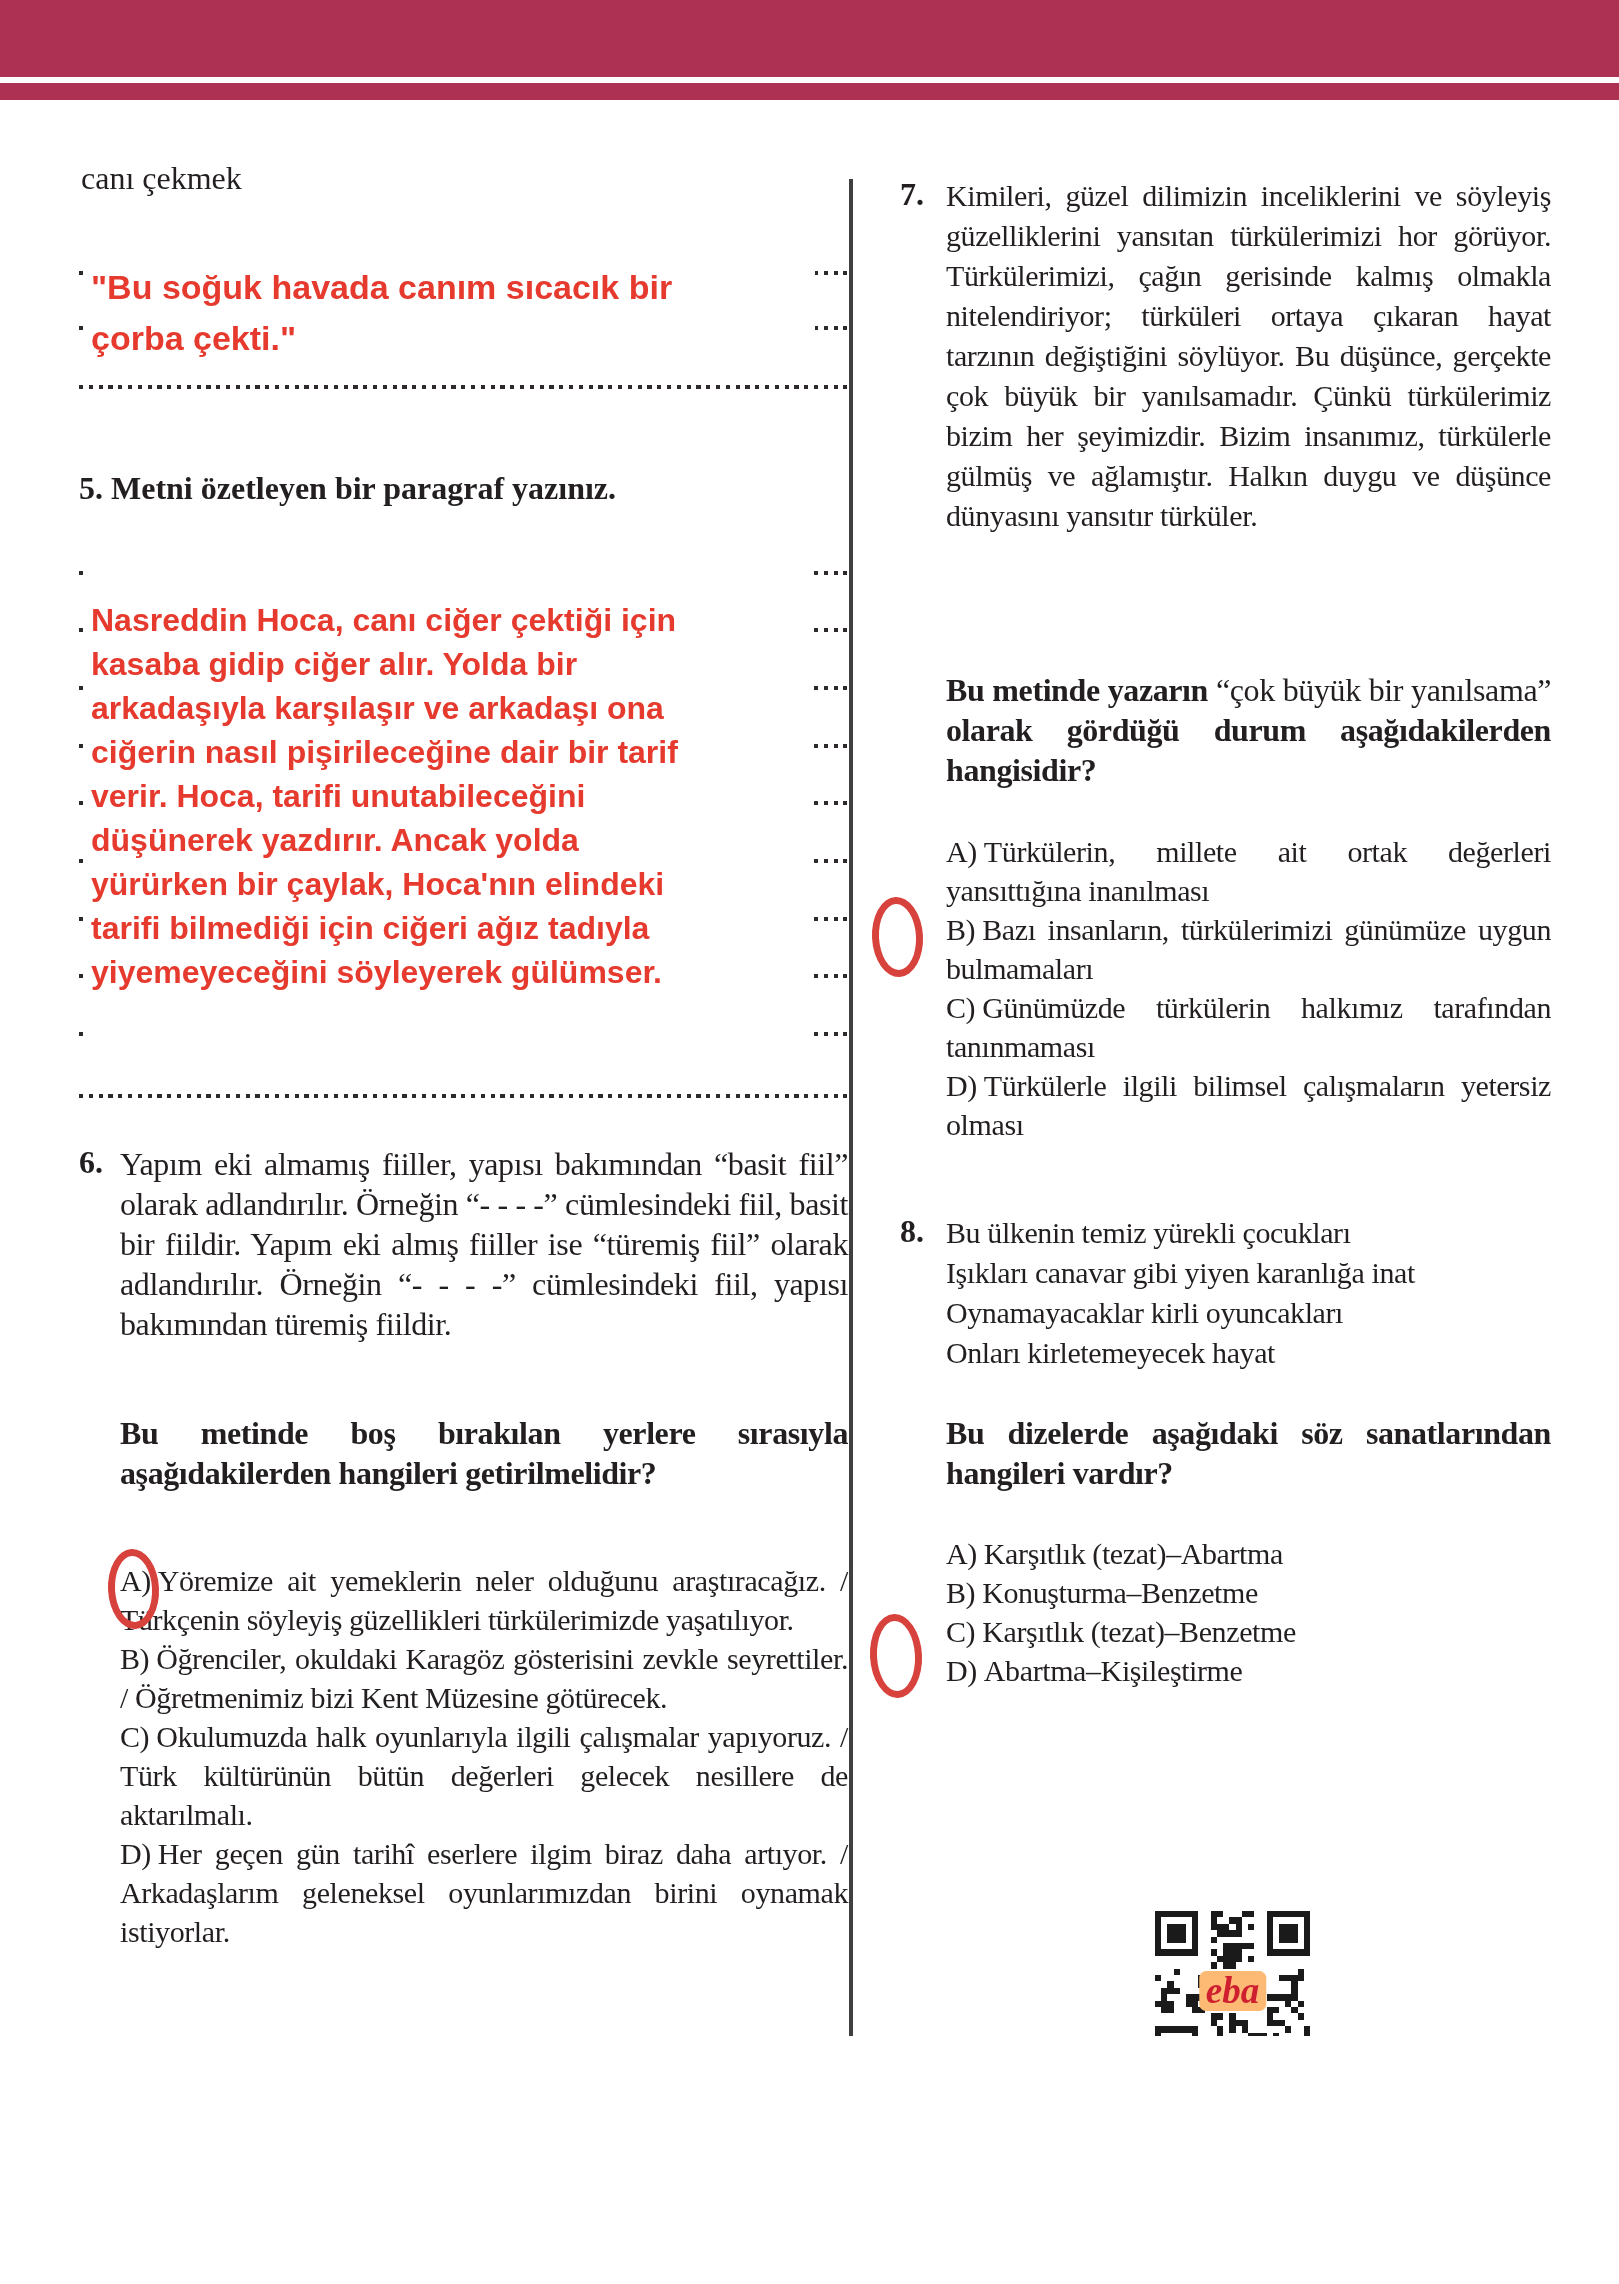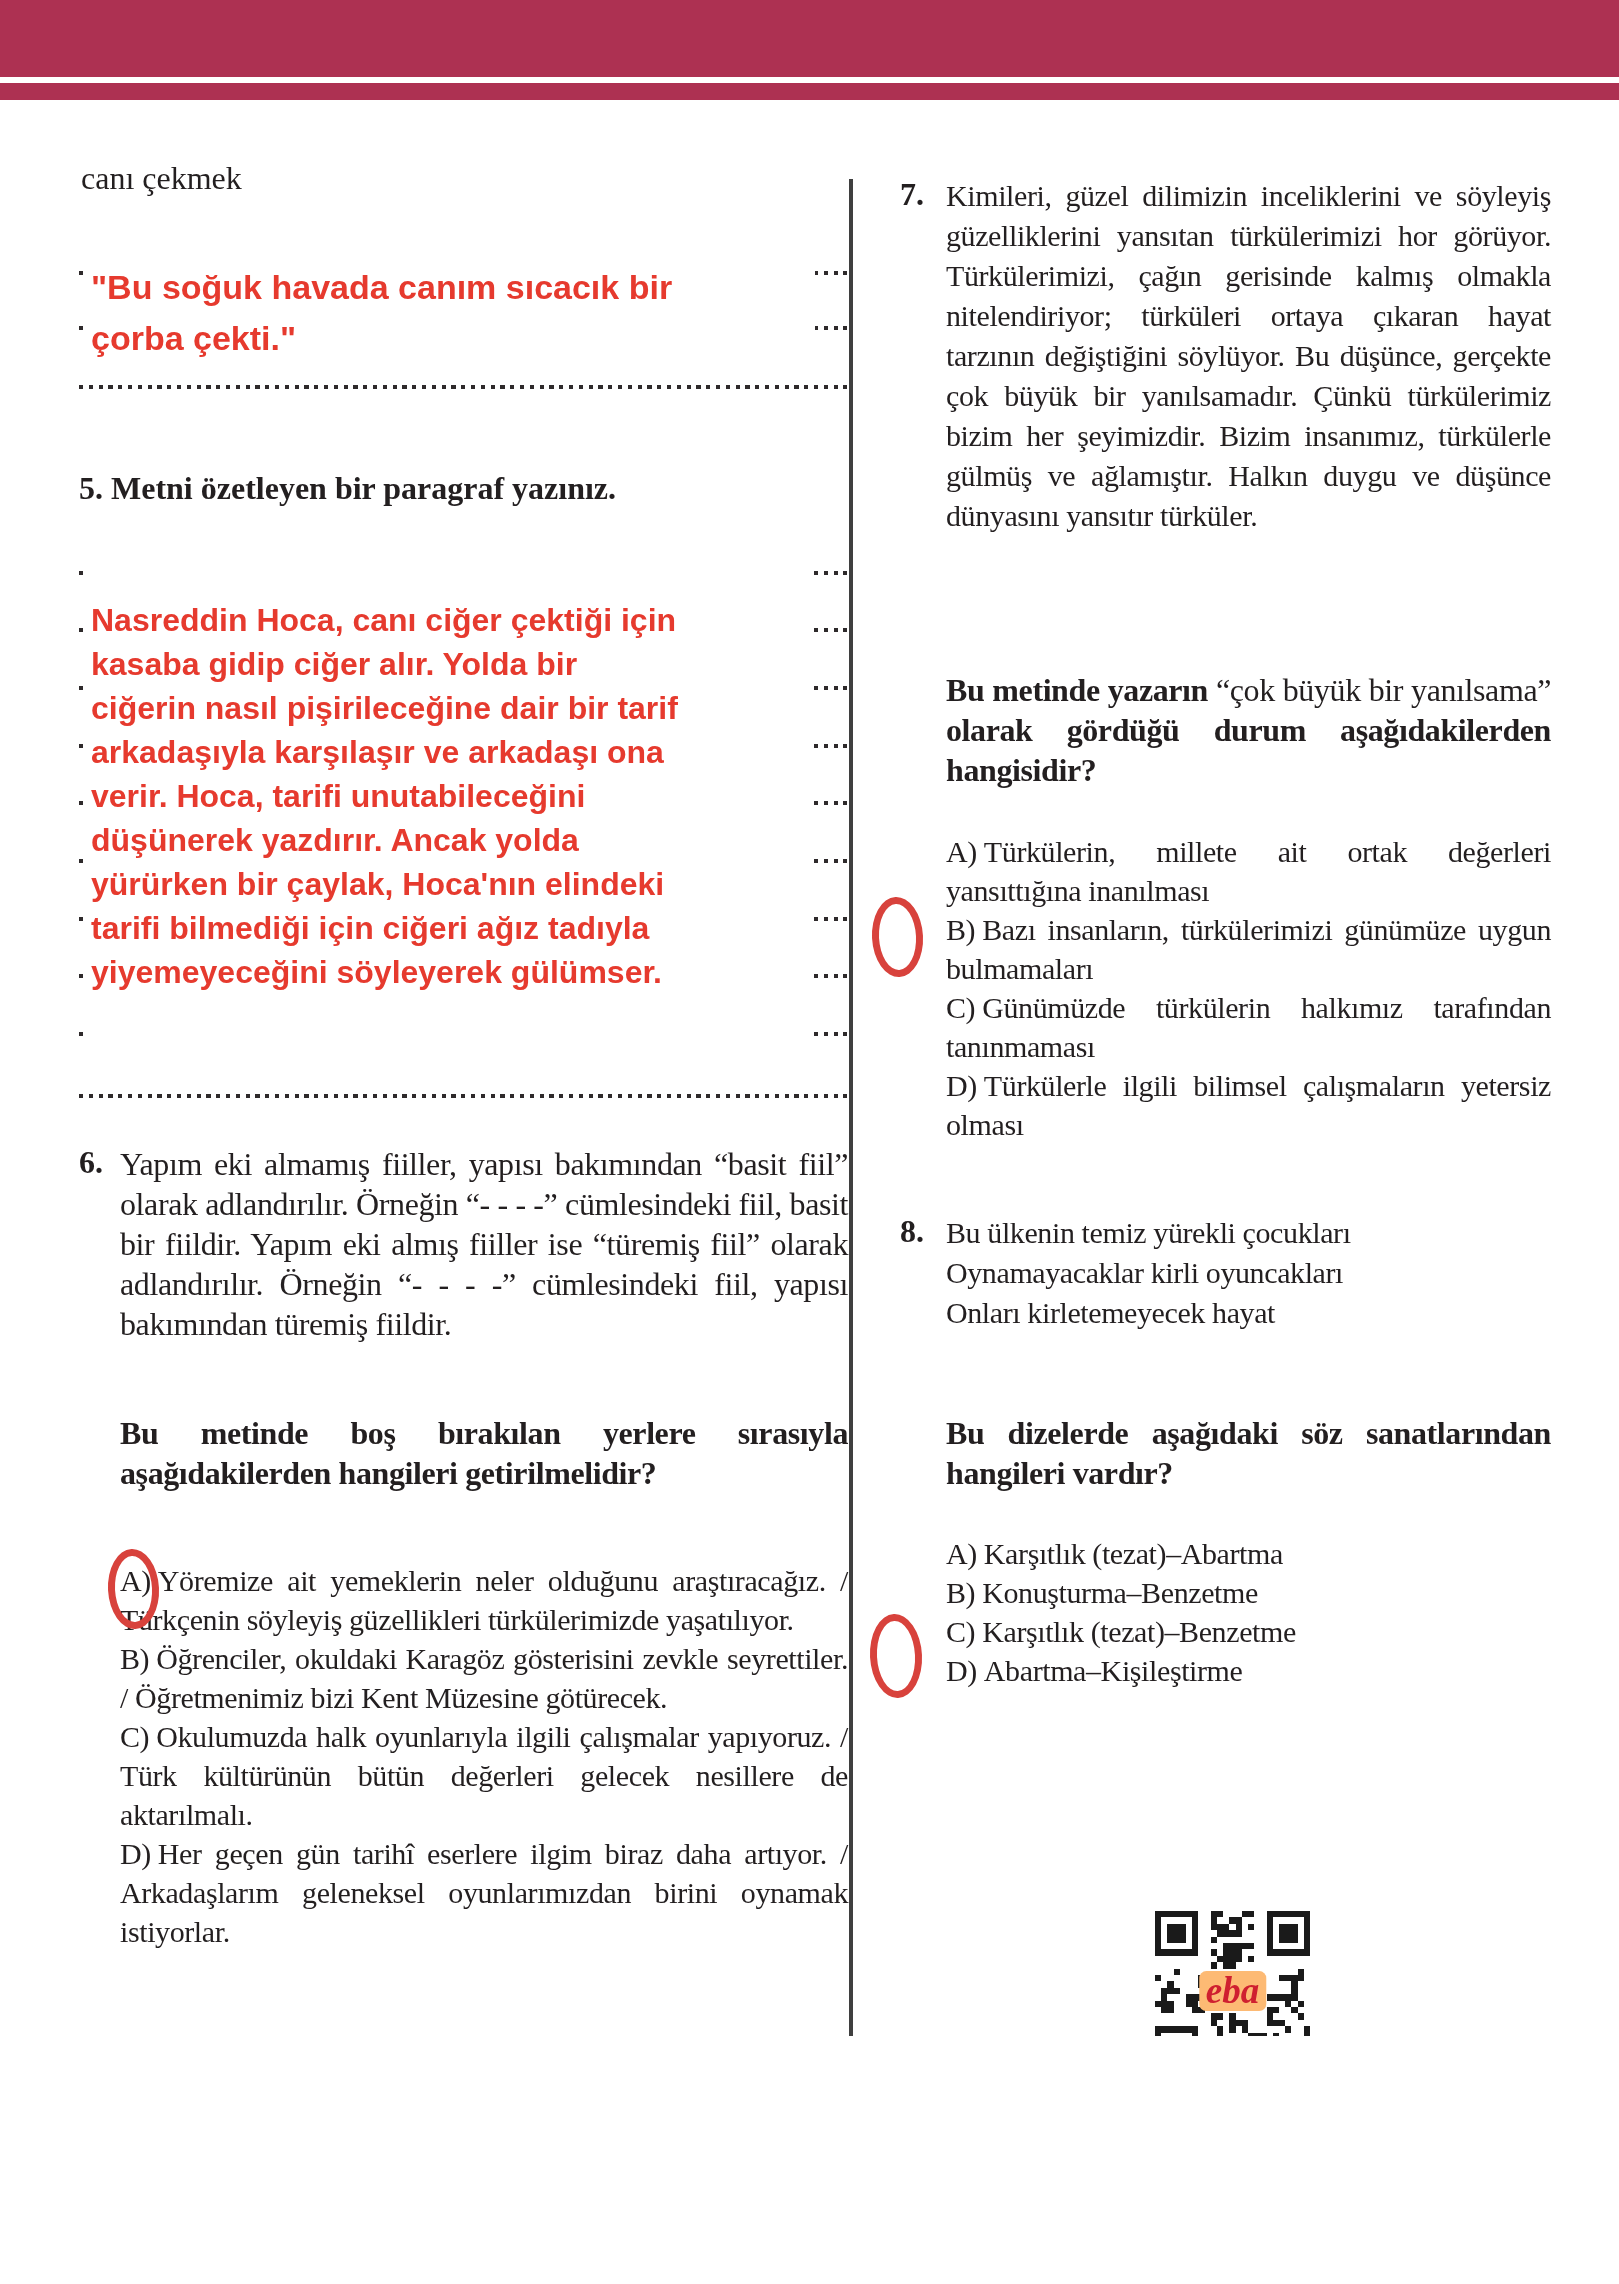--- a/index.html
+++ b/index.html
@@ -85,22 +85,22 @@
   <div class="hand ans1">
     <div>"Bu soğuk havada canım sıcacık bir</div>
     <div>çorba çekti."</div>
   </div>
 
   <div class="q5title">5. Metni özetleyen bir paragraf yazınız.</div>
 
   <div class="hand ans5">
     <div>Nasreddin Hoca, canı ciğer çektiği için</div>
     <div>kasaba gidip ciğer alır. Yolda bir</div>
+    <div>arkadaşıyla karşılaşır ve arkadaşı ona</div>
     <div>ciğerin nasıl pişirileceğine dair bir tarif</div>
-    <div>arkadaşıyla karşılaşır ve arkadaşı ona</div>
     <div>verir. Hoca, tarifi unutabileceğini</div>
     <div>düşünerek yazdırır. Ancak yolda</div>
     <div>yürürken bir çaylak, Hoca'nın elindeki</div>
     <div>tarifi bilmediği için ciğeri ağız tadıyla</div>
     <div>yiyemeyeceğini söyleyerek gülümser.</div>
   </div>
 
   <div class="qnum" style="left:79px;top:1144px">6.</div>
   <div class="para" style="left:120px;top:1144px;width:728px">Yapım eki almamış fiiller, yapısı bakımından “basit fiil” olarak adlandırılır. Örneğin “- - - -” cümlesindeki fiil, basit bir fiildir. Yapım eki almış fiiller ise “türemiş fiil” olarak adlandırılır. Örneğin “- - - -” cümlesindeki fiil, yapısı bakımından türemiş fiildir.</div>
   <div class="stem" style="left:120px;top:1413px;width:728px">Bu metinde boş bırakılan yerlere sırasıyla aşağıdakilerden hangileri getirilmelidir?</div>
@@ -126,20 +126,21 @@
     <p><span class="letter">B)</span><span>Bazı insanların, türkülerimizi günümüze uygun bulmamaları</span></p>
     <p><span class="letter">C)</span><span>Günümüzde türkülerin halkımız tarafından tanınmaması</span></p>
     <p><span class="letter">D)</span><span>Türkülerle ilgili bilimsel çalışmaların yetersiz olması</span></p>
   </div>
 
   <div class="circle circle-b"></div>
 
   <div class="qnum" style="left:900px;top:1213px">8.</div>
   <div class="verse" style="left:946px;top:1213px;width:619px">
     <div>Bu ülkenin temiz yürekli çocukları</div>
+    <div>Işıkları canavar gibi yiyen karanlığa inat</div>
     <div>Oynamayacaklar kirli oyuncakları</div>
     <div>Onları kirletemeyecek hayat</div>
   </div>
 
   <div class="stem" style="left:946px;top:1413px;width:605px">Bu dizelerde aşağıdaki söz sanatlarından hangileri vardır?</div>
 
   <div class="opts" style="left:946px;top:1534px;width:605px">
     <p><span class="letter">A)</span><span>Karşıtlık (tezat)–Abartma</span></p>
     <p><span class="letter">B)</span><span>Konuşturma–Benzetme</span></p>
     <p><span class="letter">C)</span><span>Karşıtlık (tezat)–Benzetme</span></p>

